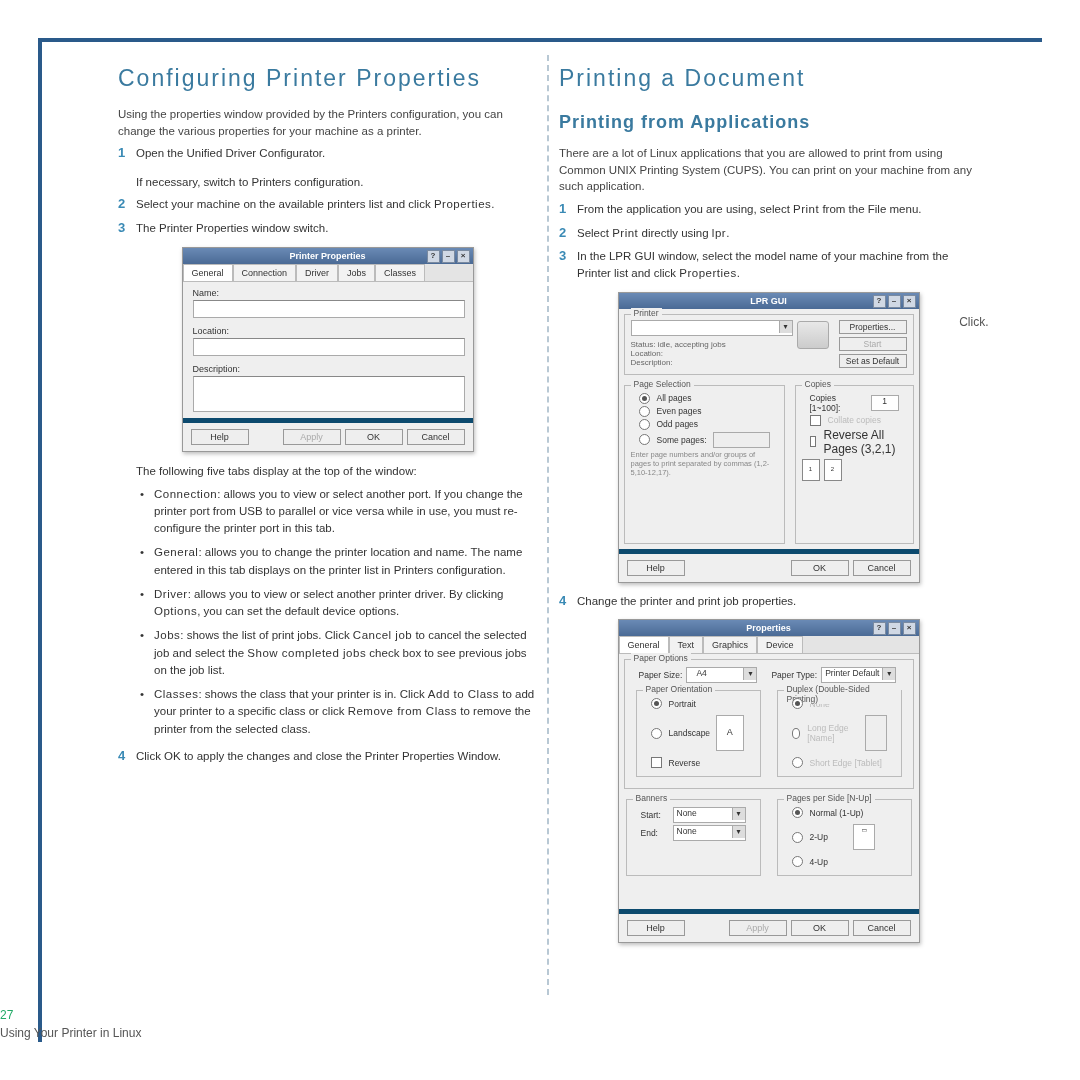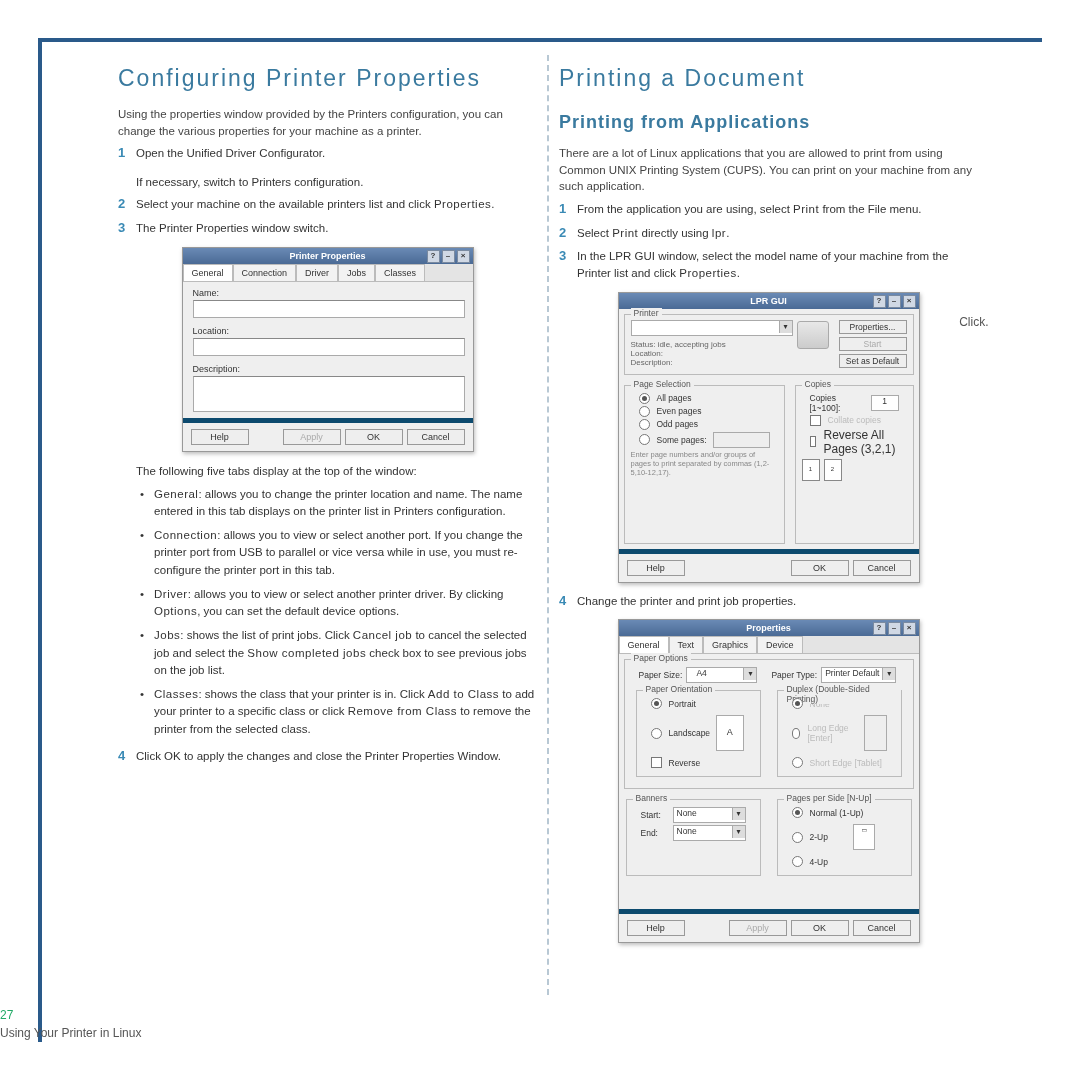--- a/index.html
+++ b/index.html
@@ -128,22 +128,22 @@
           <div style="display:flex;gap:4px">
             <div class="btn dis">Apply</div>
             <div class="btn">OK</div>
             <div class="btn">Cancel</div>
           </div>
         </div>
       </div>
 
       <p class="indent">The following five tabs display at the top of the window:</p>
       <ul class="bullets">
+        <li><span class="b">Connection</span><span>: allows you to view or select another port. If you change the printer port from USB to parallel or vice versa while in use, you must re-configure the printer port in this tab.</span></li>
         <li><span class="b">General</span><span>: allows you to change the printer location and name. The name entered in this tab displays on the printer list in Printers configuration.</span></li>
-        <li><span class="b">Connection</span><span>: allows you to view or select another port. If you change the printer port from USB to parallel or vice versa while in use, you must re-configure the printer port in this tab.</span></li>
         <li><span class="b">Driver</span><span>: allows you to view or select another printer driver. By clicking </span><span class="b">Options</span><span>, you can set the default device options.</span></li>
         <li><span class="b">Jobs</span><span>: shows the list of print jobs. Click </span><span class="b">Cancel job</span><span> to cancel the selected job and select the </span><span class="b">Show completed jobs</span><span> check box to see previous jobs on the job list.</span></li>
         <li><span class="b">Classes</span><span>: shows the class that your printer is in. Click </span><span class="b">Add to Class</span><span> to add your printer to a specific class or click </span><span class="b">Remove from Class</span><span> to remove the printer from the selected class.</span></li>
       </ul>
       <ol class="steps">
         <li>
             <span class="num">4</span>
             <div class="step-body">Click OK to apply the changes and close the Printer Properties Window.</div>
           </li>
       </ol>
@@ -293,21 +293,21 @@
                 </div>
             </div>
             <div class="fieldset dim">
               <span class="legend">Duplex (Double-Sided Printing)</span>
               <div class="row">
                   <span class="radio on"></span>
                   <span>None</span>
                 </div>
               <div class="row">
                   <span class="radio"></span>
-                  <span>Long Edge [Enter]</span>
+                  <span>Long Edge [Name]</span>
                   <div class="prev" style="margin-left:auto;background:#eee"></div>
                 </div>
               <div class="row">
                   <span class="radio"></span>
                   <span>Short Edge [Tablet]</span>
                 </div>
             </div>
           </div>
         </div>
         <div class="two" style="padding:0 2px">

